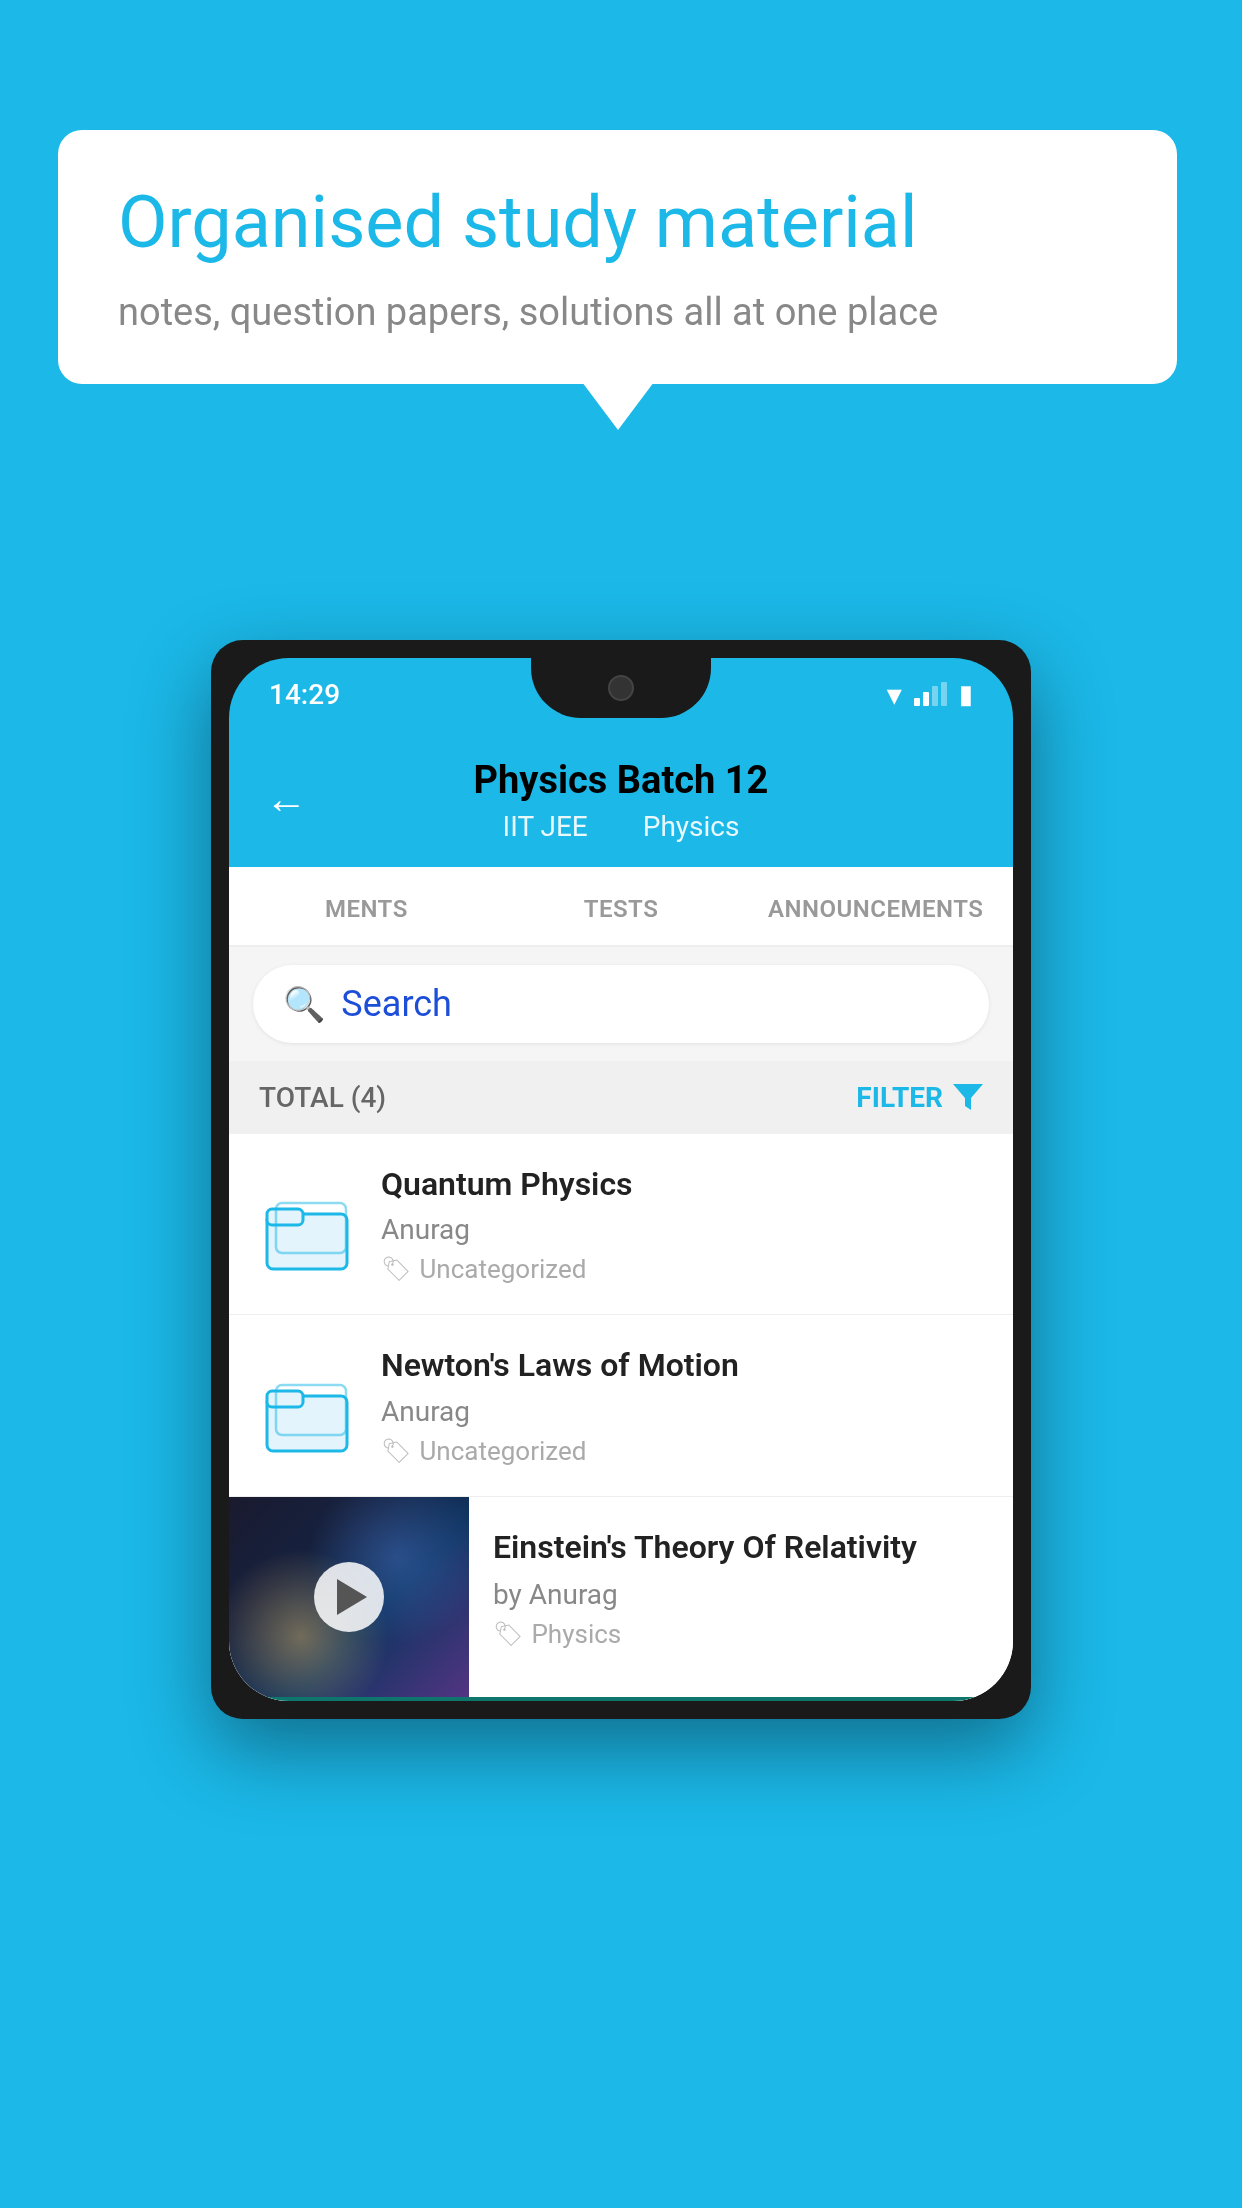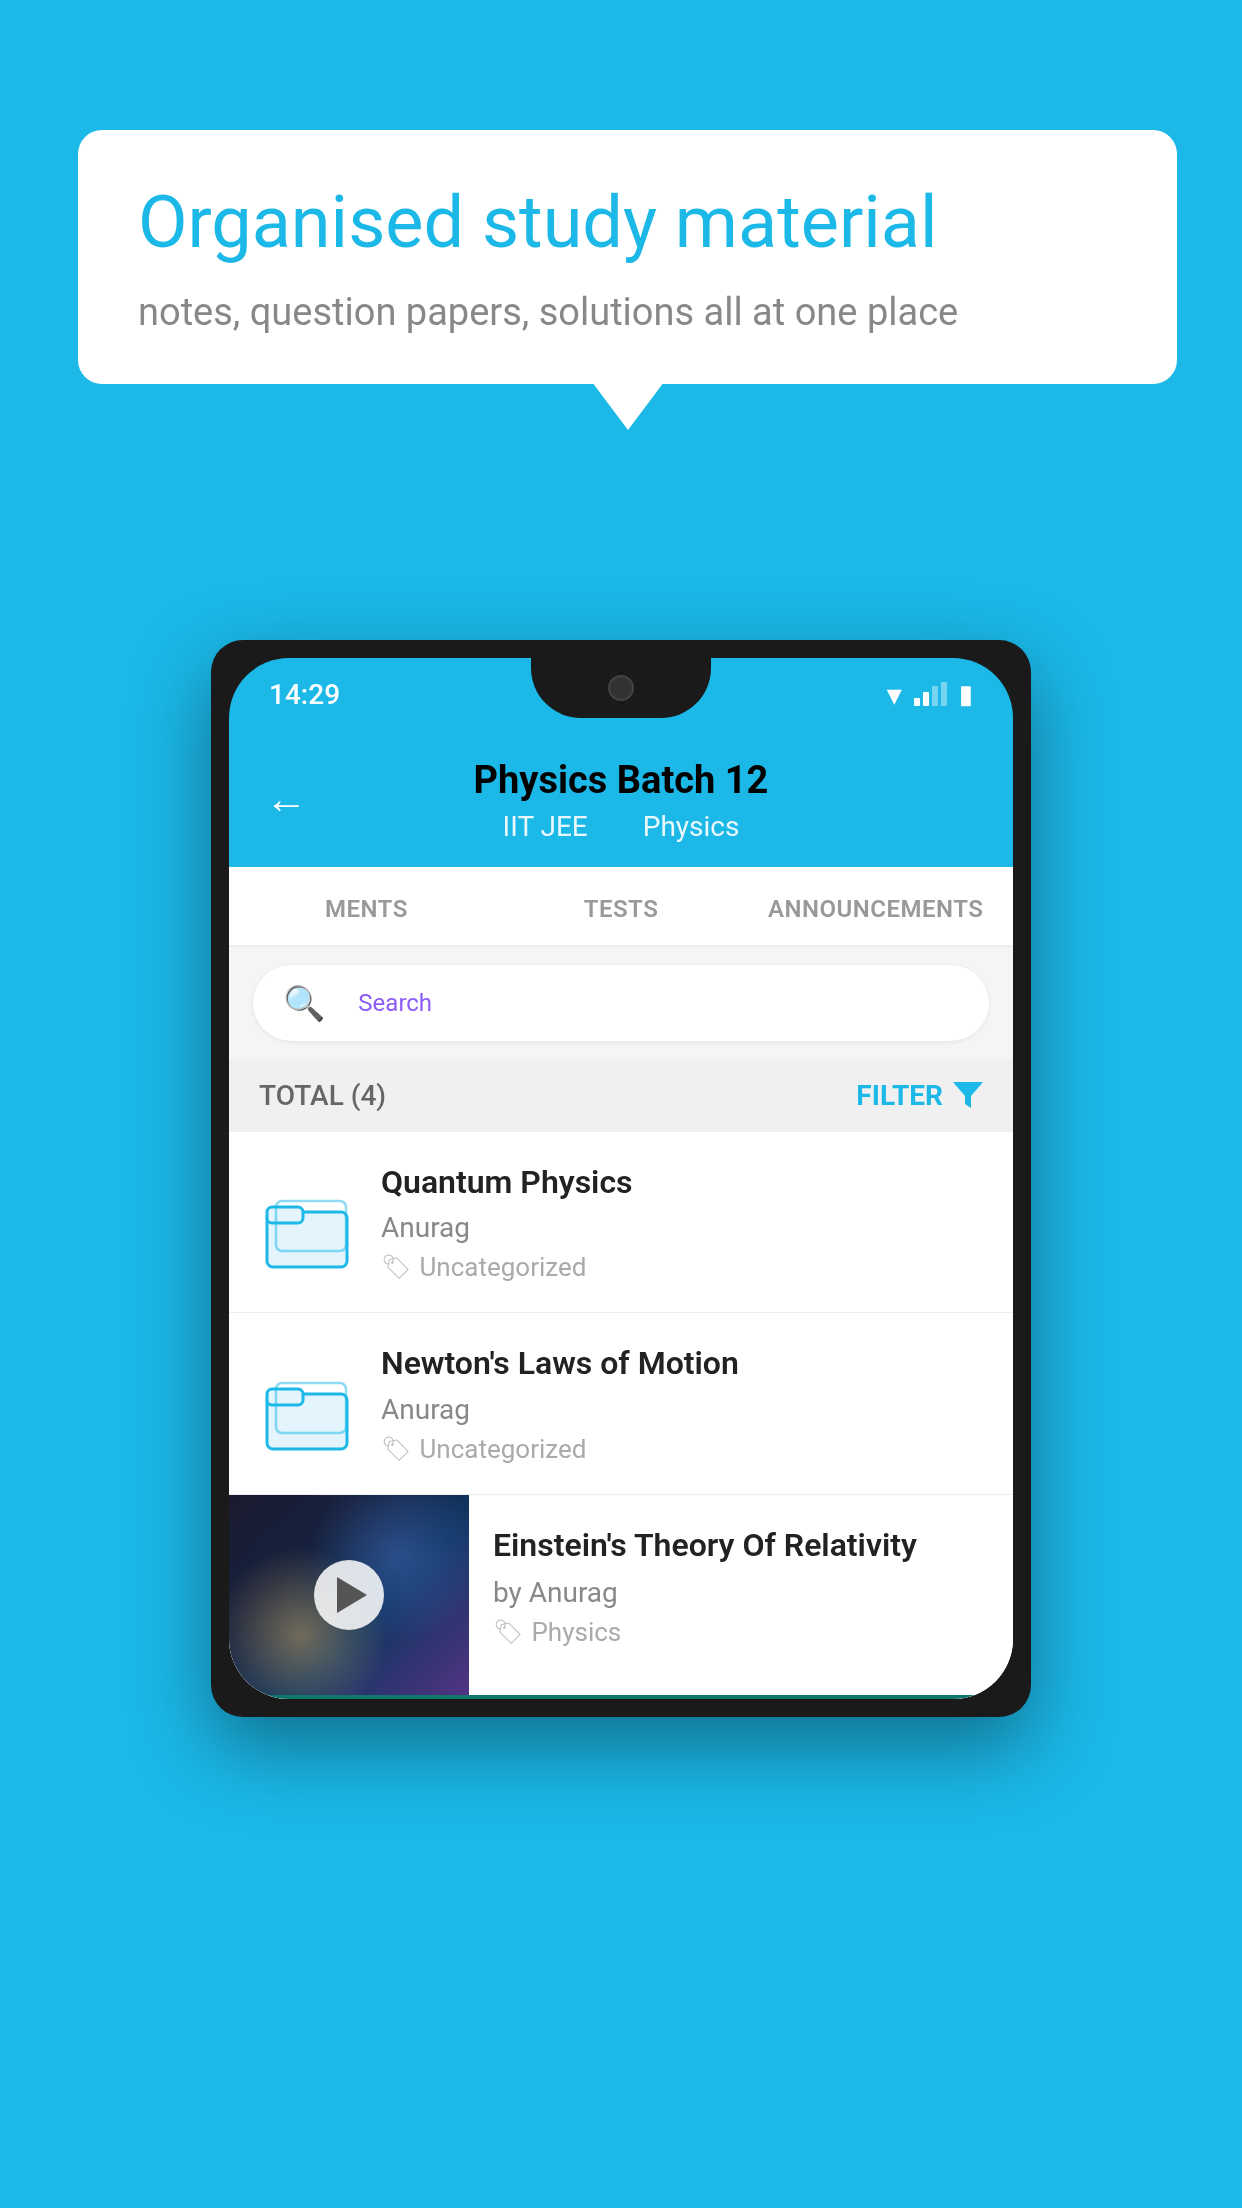--- a/index.html
+++ b/index.html
@@ -11,21 +11,21 @@
       background-color: #1bb8e8;
       font-family: 'Roboto', Arial, sans-serif;
       overflow: hidden;
       position: relative;
     }
 
     
     .speech-bubble-container {
       position: absolute;
       top: 130px;
-      left: 78px;
+      left: 58px;
       right: 65px;
       border-radius: 26px;
     }
 
     .speech-bubble {
       background: white;
       border-radius: 24px;
       padding: 50px 60px;
       position: relative;
     }
@@ -243,23 +243,22 @@
       gap: 16px;
       box-shadow: 0 1px 4px rgba(0,0,0,0.08);
     }
 
     .search-icon {
       color: #aaa;
       font-size: 34px;
     }
 
     .search-placeholder {
-      color: #8b5cf6;
-      font-size: 24px;
-      margin-left: 17px;
+      color: #1d4ed8;
+      font-size: 36px;
     }
 
     
     .filter-bar {
       background: #f0f0f0;
       padding: 20px 30px;
       display: flex;
       align-items: center;
       justify-content: space-between;
     }

